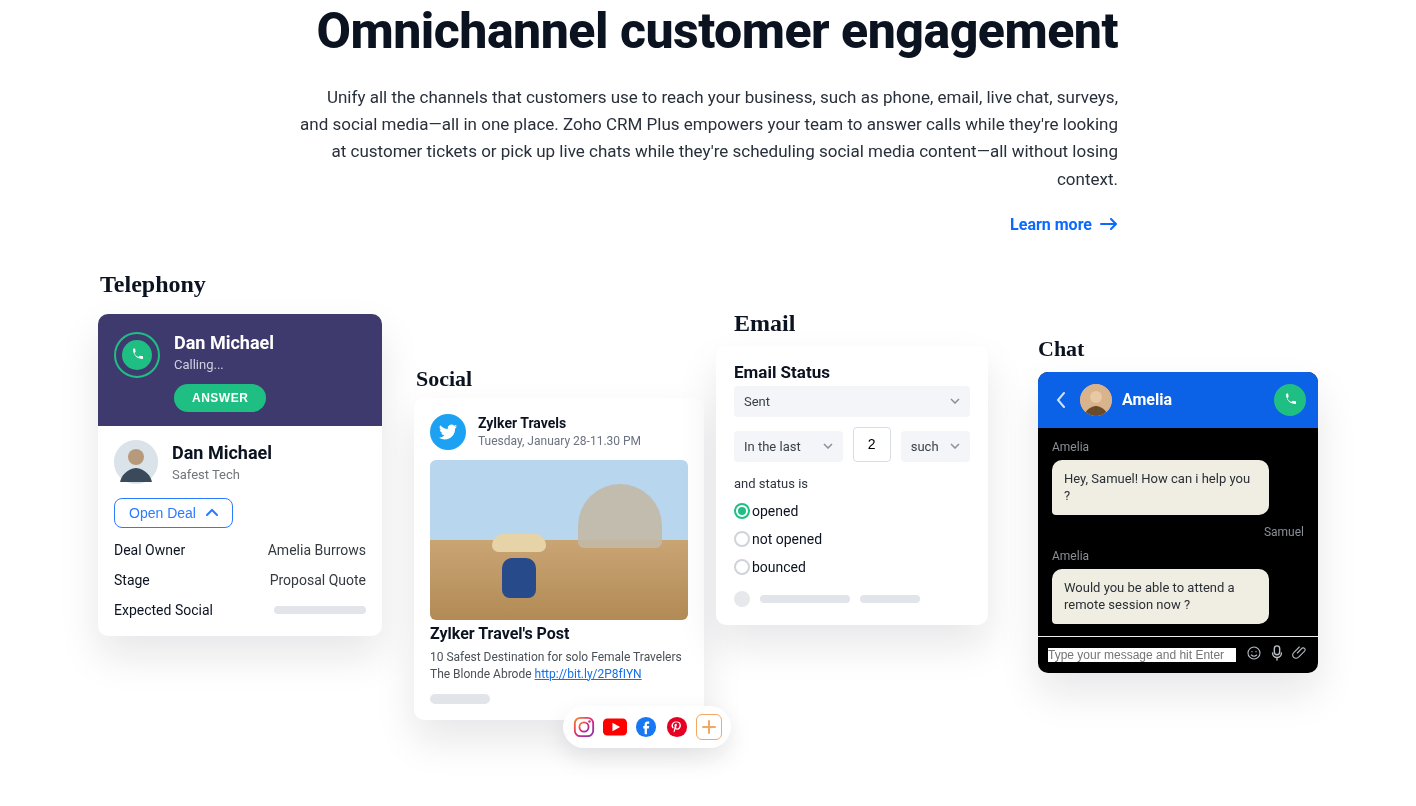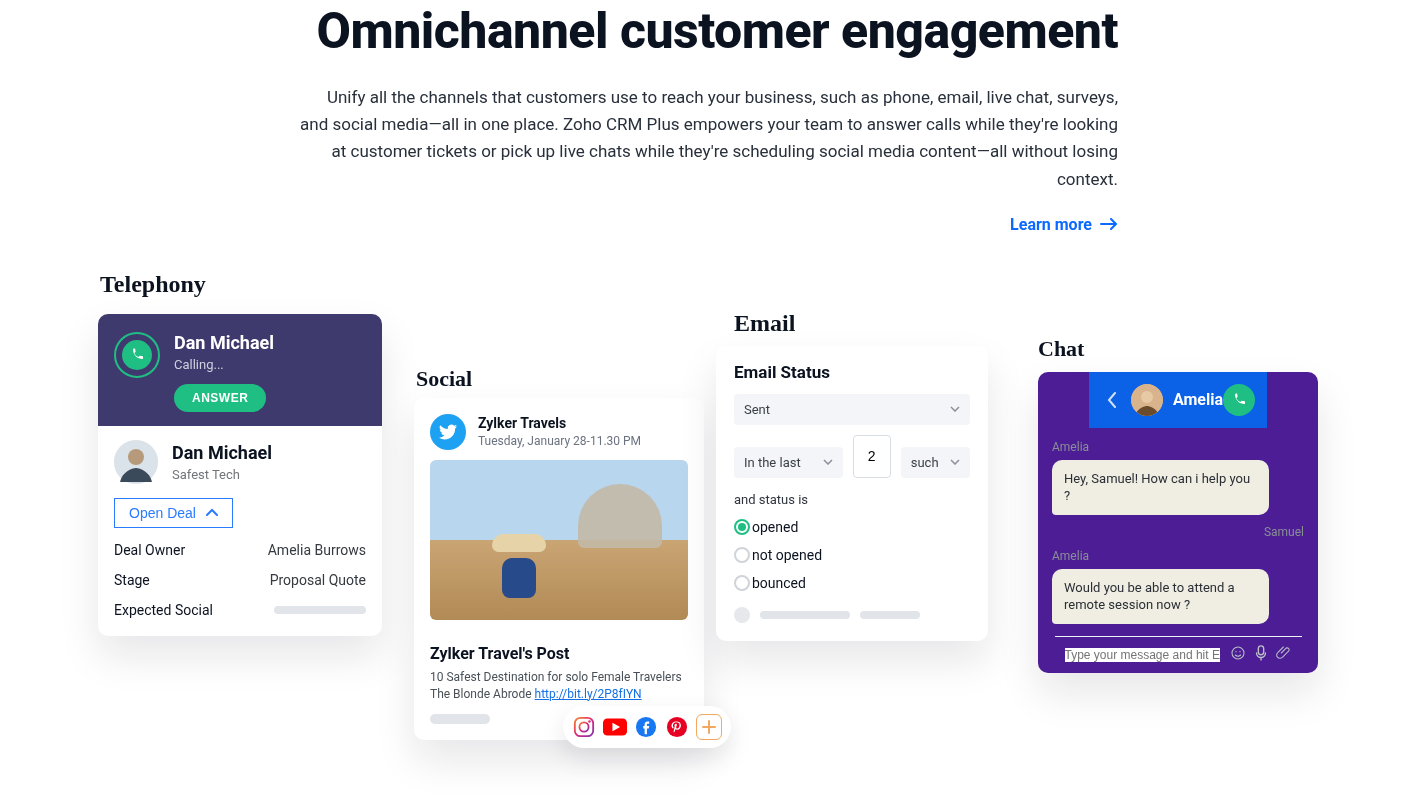--- a/index.html
+++ b/index.html
@@ -34,65 +34,65 @@
   .phone-ring { width:46px; height:46px; border-radius:50%; border:2px solid #1fbf84; display:flex; align-items:center; justify-content:center; }
   .phone-dot { width:30px; height:30px; border-radius:50%; background:#1fbf84; display:flex; align-items:center; justify-content:center; color:#fff; }
   .tele-name { color:#fff; font-weight:700; font-size:18px; }
   .tele-sub { color:#cfd0de; font-size:13px; margin-top:4px; }
   .answer-btn { margin-top:12px; background:#1fbf84; color:#fff; border:none; padding:7px 18px; border-radius:18px; font-size:12px; font-weight:700; letter-spacing:0.5px; cursor:pointer; }
   .tele-body { padding: 14px 16px 18px 16px; }
   .tele-person { display:flex; gap:14px; align-items:center; }
   .avatar-circle { width:44px; height:44px; border-radius:50%; display:flex; align-items:center; justify-content:center; background:#e9ecef; }
   .tele-pname { font-weight:700; font-size:18px; }
   .tele-pcompany { color:#71757a; font-size:13px; margin-top:4px; }
-  .open-deal { display:inline-flex; align-items:center; gap:10px; margin-top:14px; border:1px solid #2a7bff; color:#2a7bff; padding:6px 14px; border-radius:0; font-size:14px; background:#fff; cursor:pointer; }
+  .open-deal { display:inline-flex; align-items:center; gap:10px; margin-top:14px; border:1px solid #2a7bff; color:#2a7bff; padding:6px 14px; border-radius:8px; font-size:14px; background:#fff; cursor:pointer; }
   .open-deal .chev { transform: rotate(180deg); }
   .kv { display:flex; justify-content:space-between; font-size:14px; margin-top:14px; color:#0b1220; }
   .kv .v { color:#343a40; }
   .skeleton { background:#e1e4e8; border-radius:6px; height:8px; }
 
   
   .social-card { background:#fff; border-radius:10px; width:290px; padding:16px; }
   .social-head { display:flex; gap:12px; align-items:center; }
   .tw-icon { width:36px; height:36px; border-radius:50%; background:#1da1f2; display:flex; align-items:center; justify-content:center; color:#fff; }
   .social-brand { font-weight:700; font-size:14px; }
   .social-date { color:#6b7280; font-size:12px; margin-top:3px; }
   .social-img { margin-top:10px; width:100%; height:160px; border-radius:6px; background:
       linear-gradient( to bottom, #b9d6ef 0%, #b9d6ef 50%, #caa574 50%, #b18a55 100% );
       position:relative; overflow:hidden;
   }
   .dome { position:absolute; right:26px; top:24px; width:84px; height:64px; background:#c2b9a6; border-radius:42px 42px 6px 6px; opacity:0.9; }
   .traveler { position:absolute; left:60px; bottom:6px; width:58px; height:80px; }
   .hat { width:54px; height:18px; background:#e6d3a8; border-radius:18px 18px 10px 10px; margin:0 auto; }
   .backpack { width:34px; height:40px; background:#274a8a; border-radius:10px 10px 8px 8px; margin:6px auto 0 auto; }
-  .social-title { margin-top:24px; font-weight:700; }
+  .social-title { margin-top:4px; font-weight:700; }
   .social-desc { font-size:12px; color:#495057; margin-top:6px; line-height:1.4; }
   .social-link { color:#1570e6; }
   .skeleton.smed { height:10px; margin-top:12px; }
 
   .social-icons-bar { position:absolute; left:465px; top:432px; width:168px; height:42px; background:#fff; border-radius:22px; box-shadow:0 10px 24px rgba(16,24,40,0.10); display:flex; align-items:center; justify-content:space-around; padding:0 6px; }
   .sicon { width:24px; height:24px; display:inline-flex; align-items:center; justify-content:center; }
   .sicon.add { width:26px; height:26px; border:1px solid #f2a860; border-radius:6px; color:#f2a860; font-weight:700; }
 
   
   .email-card { background:#fff; border-radius:10px; width:272px; padding:16px 18px 18px 18px; }
   .email-h { font-weight:700; font-size:17px; }
-  .select { display:flex; align-items:center; justify-content:space-between; background:#f3f5f8; padding:8px 10px; border-radius:4px; font-size:13px; color:#3a3f47; margin-top:12px; width:100%; }
+  .select { display:flex; align-items:center; justify-content:space-between; background:#f3f5f8; padding:8px 10px; border-radius:4px; font-size:13px; color:#3a3f47; margin-top:4px; width:100%; }
   .select .chev svg { display:block; }
   .row-controls { display:flex; gap:10px; margin-top:10px; }
   .row-controls .select.sm { width:110px; }
   .num-input { width:38px; text-align:center; border:1px solid #d8dde3; border-radius:4px; font-size:14px; }
   .and-status { font-size:13px; color:#2f3540; margin-top:14px; }
   .radio-row { display:flex; align-items:center; gap:2px; margin-top:12px; font-size:14px; }
   .radio { width:16px; height:16px; border-radius:50%; border:2px solid #cfd4da; display:inline-flex; align-items:center; justify-content:center; }
   .radio.sel { border-color:#1fbf84; }
   .radio.sel .dot { width:8px; height:8px; background:#1fbf84; border-radius:50%; }
 
   
-  .chat-card { background:#4c1d95; border-radius:10px; width:280px; overflow:hidden; display:flex; flex-direction:column;align-items:center; }
+  .chat-card { background:#000000; border-radius:10px; width:280px; overflow:hidden; display:flex; flex-direction:column; }
   .chat-head { background:#0b62e6; height:56px; display:flex; align-items:center; padding:0 12px; color:#fff; }
   .chat-back { width:22px; height:22px; display:flex; align-items:center; justify-content:center; color:#cfe1ff; }
   .chat-avatar { width:32px; height:32px; border-radius:50%; margin-left:8px; background:#ddb088; display:flex; align-items:center; justify-content:center; overflow:hidden; }
   .chat-name { margin-left:10px; font-weight:700; font-size:16px; }
   .chat-call { margin-left:auto; width:32px; height:32px; border-radius:50%; background:#1fbf84; display:flex; align-items:center; justify-content:center; color:#fff; }
   .chat-body { padding:12px 14px; flex:1; }
   .from-label { font-size:12px; color:#8a8f96; }
   .from-left { text-align:left; }
   .from-right { text-align:right; }
   .bubble { margin-top:6px; max-width:86%; padding:10px 12px; border-radius:10px; font-size:13px; line-height:1.35; }

